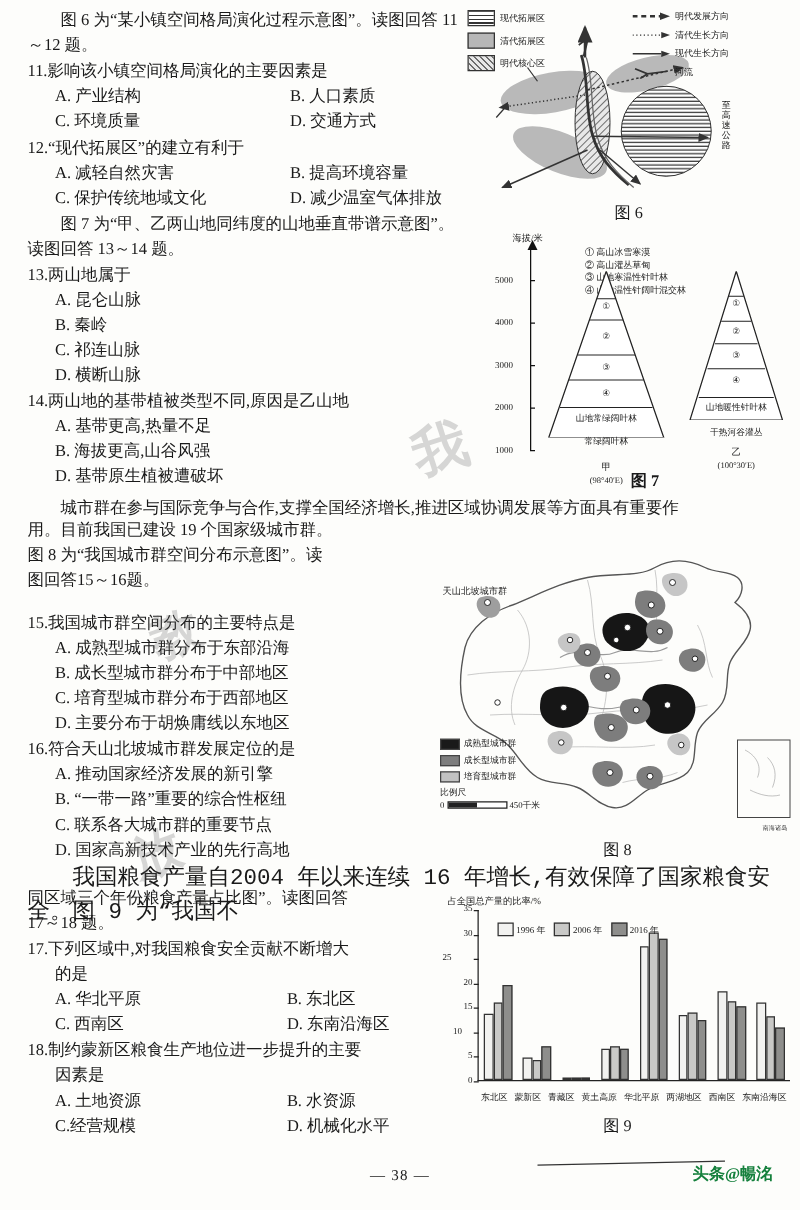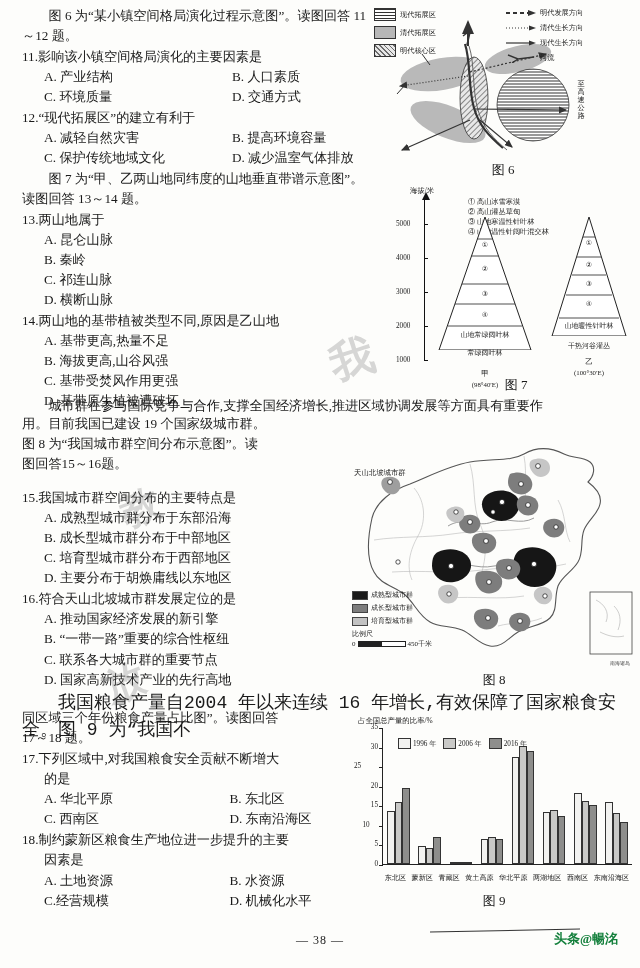--- a/index.html
+++ b/index.html
@@ -173,23 +173,20 @@
     <div class="q">
       <span class="qline"><span>14.</span><span>两山地的基带植被类型不同,原因是乙山地</span></span>
       <div class="opts">
         <div class="optrow">
             <span class="o full">A. 基带更高,热量不足</span>
           </div>
         <div class="optrow">
             <span class="o full">B. 海拔更高,山谷风强</span>
           </div>
         <div class="optrow">
-            <span class="o full">C. 基带受焚风作用更强</span>
-          </div>
-        <div class="optrow">
             <span class="o full">D. 基带原生植被遭破坏</span>
           </div>
       </div>
     </div>
   </div>
 
   <div class="wide">城市群在参与国际竞争与合作,支撑全国经济增长,推进区域协调发展等方面具有重要作</div>
   <div class="wide2">
     <div>用。目前我国已建设 19 个国家级城市群。</div>
     <div>图 8 为“我国城市群空间分布示意图”。读</div>
@@ -417,21 +414,21 @@
         <div class="bandlbl" style="top:22px;">①</div>
         <div class="bandlbl" style="top:44px;">②</div>
         <div class="bandlbl" style="top:63px;">③</div>
         <div class="bandlbl" style="top:83px;">④</div>
         <div class="bandlbl" style="top:104px;">山地暖性针叶林</div>
         <div class="bandlbl" style="top:124px;">干热河谷灌丛</div>
         <div class="pyrname" style="top:140px;">乙</div>
         <div class="pyrcoord" style="top:152px;">(100°30′E)</div>
       </div>
     </div>
-    <div class="figcap" style="margin-top:2px;">图 7</div>
+    <div class="figcap" style="margin-top:2px;font-weight:bold;">图 7</div>
   </div>
 
   <div class="fig" id="fig8">
     <div style="position:relative;width:284px;height:230px;">
       <svg width="284" height="230" viewBox="0 0 284 230">
 
         <path d="M20,78 C24,62 40,50 58,44 C78,36 96,26 118,22 C140,18 158,22 172,14
                  C186,6 200,8 212,14 C222,19 230,16 238,22 C244,27 242,36 236,42
                  C244,48 250,56 248,64 C246,74 236,80 232,90 C228,100 232,112 226,122
                  C220,132 210,136 206,146 C202,158 206,170 198,178 C190,186 176,186 166,192

